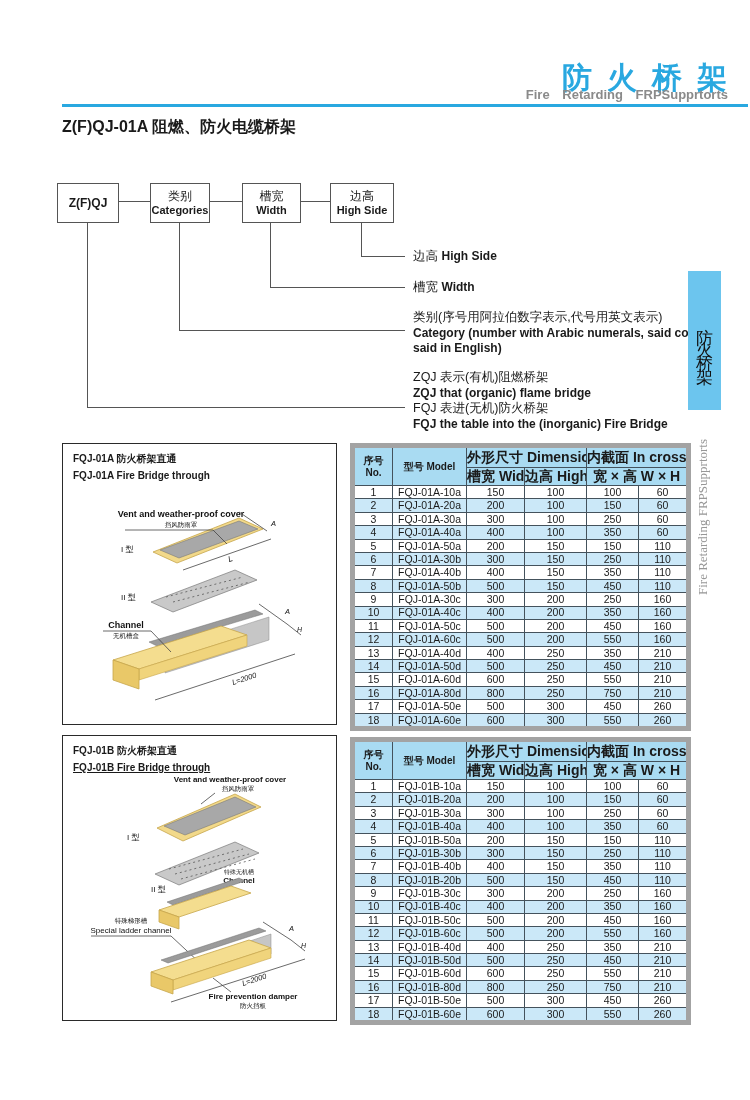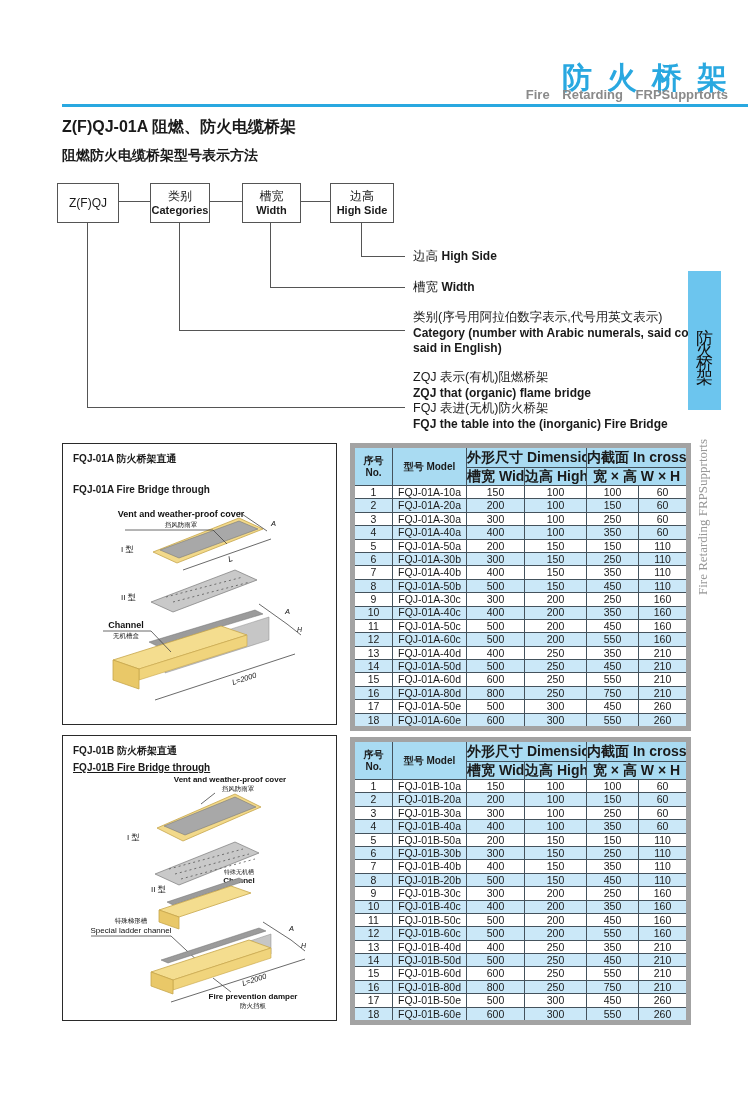--- a/index.html
+++ b/index.html
@@ -12,21 +12,21 @@
            color:#8a8a8a;word-spacing:9px;}
   .hdr-rule{position:absolute;top:104px;left:62px;width:686px;height:3px;background:var(--accent);}
   
   .sec-title{position:absolute;top:117px;left:62px;font-size:16px;font-weight:bold;}
   .sec-sub{position:absolute;top:147px;left:62px;font-size:14px;font-weight:bold;}
   
   .dbox{position:absolute;top:183px;height:38px;border:1px solid #555;background:#fff;
         display:flex;flex-direction:column;align-items:center;justify-content:center;line-height:1.25;}
   .dbox .l1{font-size:12px;text-align:center;}
   .dbox .l2{font-size:11px;font-weight:bold;}
-  .dbox.single{font-size:12px;font-weight:normal;}
+  .dbox.single{font-size:12px;font-weight:bold;}
   .ln{position:absolute;background:#555;}
   .callout{position:absolute;left:413px;font-size:12.5px;line-height:15.5px;}
   .callout b{font-size:12px;}
   
   .side-tab{position:absolute;left:688px;top:271px;width:33px;height:139px;background:var(--tab);
             display:flex;align-items:center;justify-content:center;}
   .side-tab .vtext{writing-mode:vertical-rl;font-size:17px;letter-spacing:13px;color:#111;}
   .side-en{position:absolute;left:688px;top:420px;width:30px;height:195px;
            display:flex;align-items:center;justify-content:center;}
   .side-en .vtext{writing-mode:vertical-rl;transform:rotate(180deg);
@@ -56,21 +56,20 @@
 </head>
 <body>
 
 <div class="page">
 
   <div class="hdr-title">防火桥架</div>
   <div class="hdr-sub">Fire Retarding FRPSupprtorts</div>
   <div class="hdr-rule"></div>
 
   <div class="sec-title">Z(F)QJ-01A 阻燃、防火电缆桥架</div>
-  <div class="sec-sub">阻燃防火电缆桥架型号表示方法</div>
 
   <div class="dbox single" style="left:57px;width:60px;">
     <span>Z(F)QJ</span>
   </div>
   <div class="dbox" style="left:150px;width:58px;">
     <span class="l1">类别</span>
     <span class="l2">Categories</span>
   </div>
   <div class="dbox" style="left:242px;width:57px;">
     <span class="l1">槽宽</span>
@@ -115,21 +114,21 @@
 
   <div class="side-tab">
     <div class="vtext">防火桥架</div>
   </div>
   <div class="side-en">
     <div class="vtext">Fire Retarding FRPSupprtorts</div>
   </div>
 
   <div class="figbox fb-a">
     <div class="ft" style="top:6px;">FQJ-01A 防火桥架直通</div>
-    <div class="ft" style="top:37px;">FQJ-01A Fire Bridge through</div>
+    <div class="ft" style="top:23px;">FQJ-01A Fire Bridge through</div>
     <svg style="top:40px;" width="273" height="238" viewBox="0 0 273 238">
 
       <polygon points="90,68 176,34 200,45 114,79" fill="#f2d98a" stroke="#c7a64b" stroke-width="0.8"></polygon>
       <polygon points="97,66 176,37 195,45 116,74" fill="#a8a8a8" stroke="#6e6e6e" stroke-width="0.5"></polygon>
       <polyline points="62,46 150,46 164,60" fill="none" stroke="#444" stroke-width="0.8"></polyline>
       <text x="118" y="33" font-size="9" font-weight="bold" text-anchor="middle">Vent and weather-proof cover</text>
       <text x="118" y="43" font-size="6.5" text-anchor="middle">挡风防雨罩</text>
       <text x="58" y="68" font-size="8">I 型</text>
       <line x1="176" y1="28" x2="204" y2="47" stroke="#444" stroke-width="0.8"></line>
       <text x="208" y="42" font-size="7.5" class="dim">A</text>

